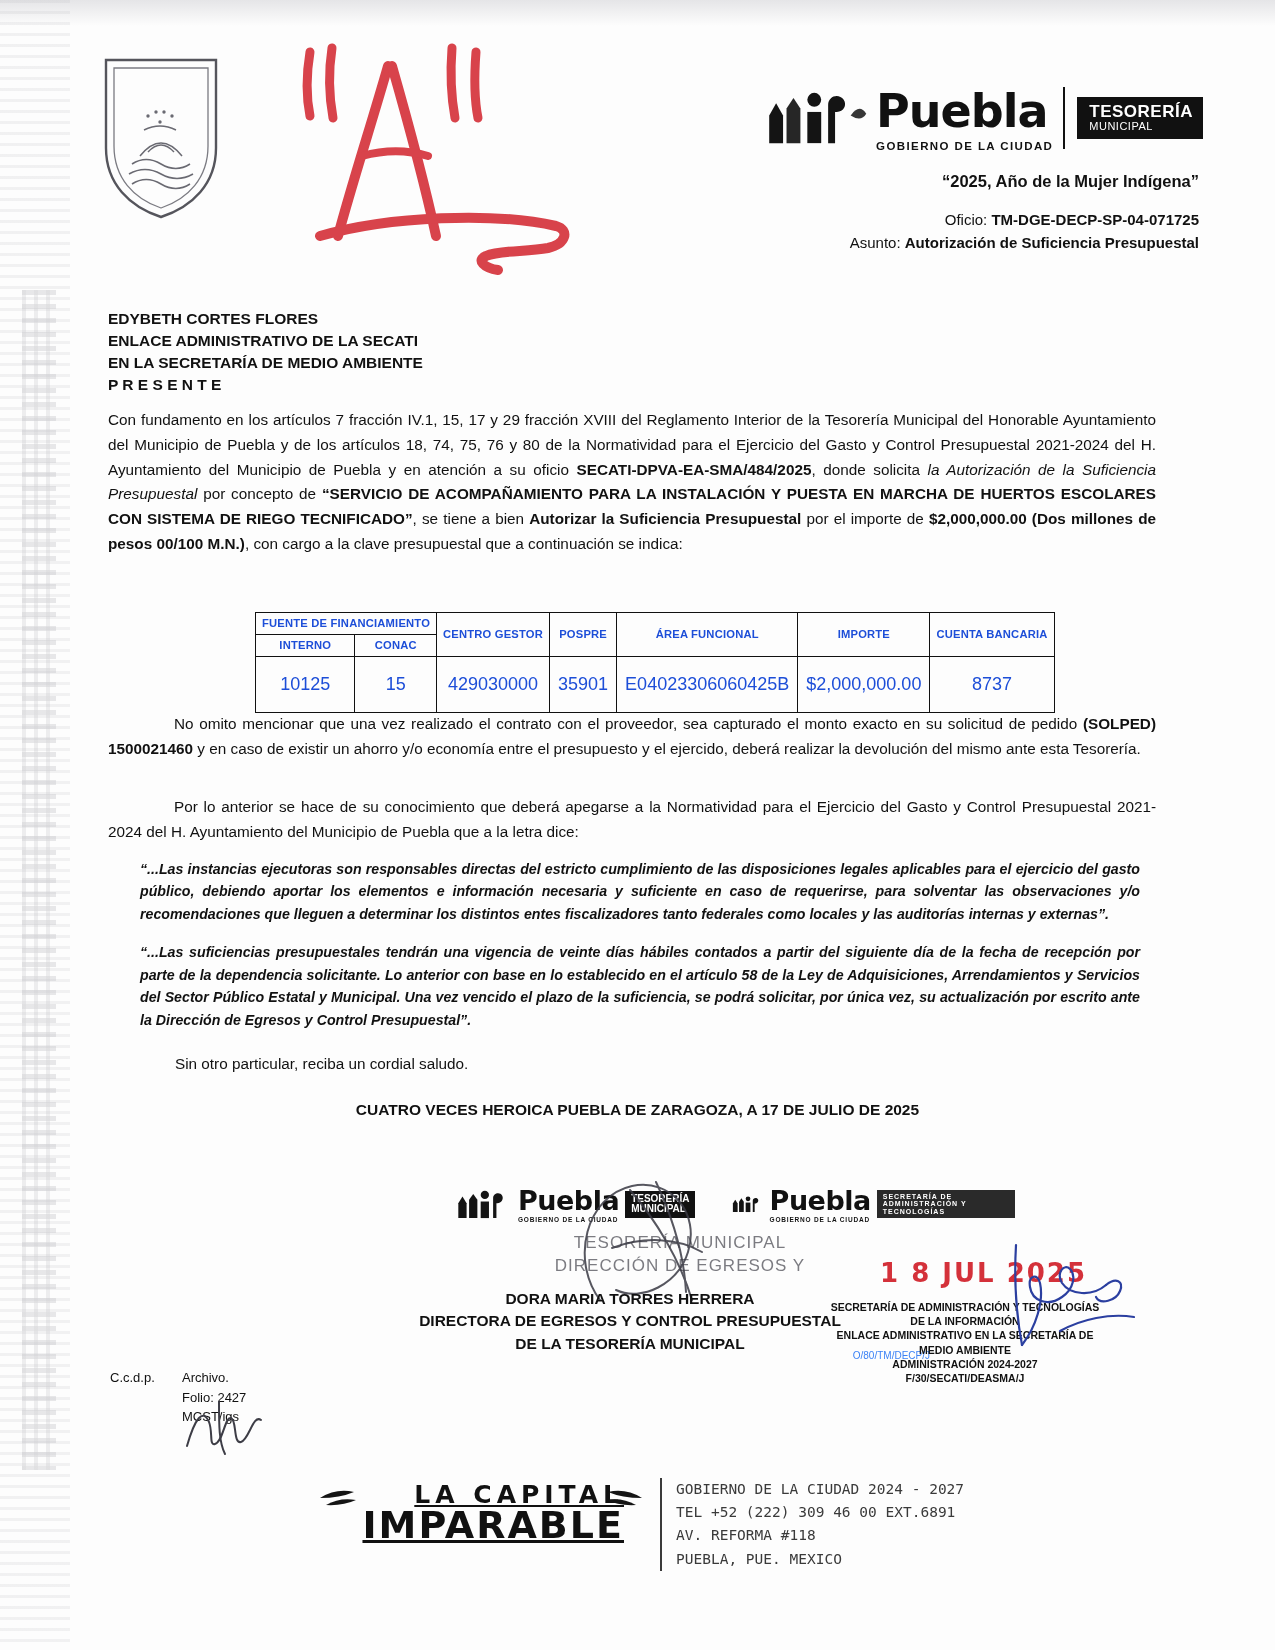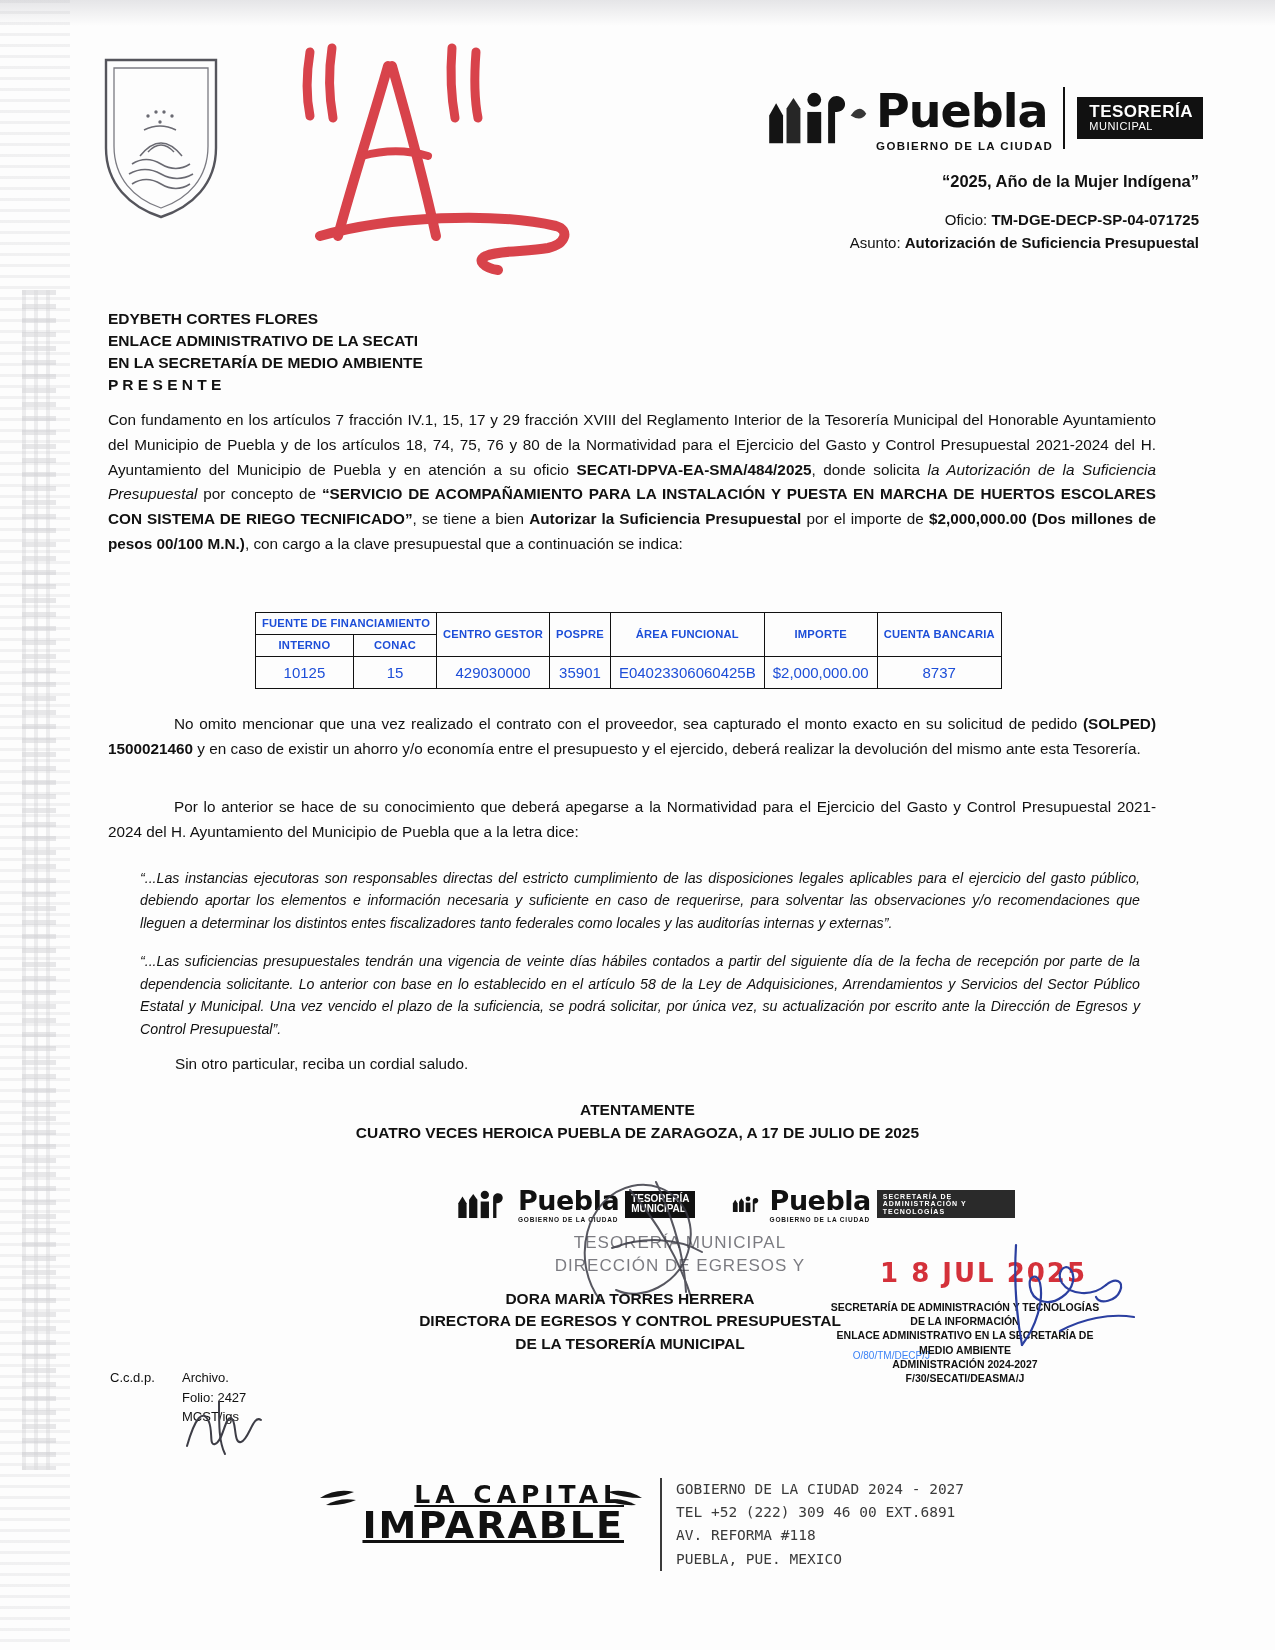--- a/index.html
+++ b/index.html
@@ -96,27 +96,27 @@
   .indent { text-indent: 66px; }
 
   
   .tablewrap { position: absolute; left: 255px; top: 612px; }
   table.budget { border-collapse: collapse; font-size: 12.4px; color: #1d4ed8; }
   table.budget th, table.budget td {
     border: 1.6px solid #111; text-align: center; padding: 4px 6px;
     font-weight: bold;
   }
   table.budget th { font-size: 11.2px; line-height: 1.15; letter-spacing: .2px; }
-  table.budget td { font-size: 15px; font-weight: normal; padding: 7px 8px; }
+  table.budget td { font-size: 18px; font-weight: normal; padding: 17px 8px; }
 
   .after-table { position: absolute; left: 108px; top: 712px; width: 1060px; }
   .para2 { position: absolute; left: 108px; top: 795px; width: 1060px; }
   .quotes { position: absolute; left: 140px; top: 858px; width: 1000px;
-            font-size: 14.2px; line-height: 1.58; font-style: italic; font-weight: normal;
-            text-align: justify; color: #111; margin-top: 9px; }
+            font-size: 14.2px; line-height: 1.58; font-style: italic; font-weight: bold;
+            text-align: justify; color: #111; }
   .quotes p { margin: 0 0 16px 0; }
   .closing { position: absolute; left: 175px; top: 1055px; font-size: 15.3px; color: #111; }
 
   .atentamente {
     position: absolute; left: 0; top: 1098px; width: 100%; text-align: center;
     font-size: 15.5px; font-weight: bold; color: #111; line-height: 1.5;
   }
 
   
   .sig-logos { position: absolute; left: 455px; top: 1178px; width: 560px; height: 52px; display:flex; gap:18px; align-items:center; }
@@ -301,21 +301,20 @@
   </div>
 
   <div class="quotes">
     <p>“...Las instancias ejecutoras son responsables directas del estricto cumplimiento de las disposiciones legales aplicables para el ejercicio del gasto público, debiendo aportar los elementos e información necesaria y suficiente en caso de requerirse, para solventar las observaciones y/o recomendaciones que lleguen a determinar los distintos entes fiscalizadores tanto federales como locales y las auditorías internas y externas”.</p>
     <p>“...Las suficiencias presupuestales tendrán una vigencia de veinte días hábiles contados a partir del siguiente día de la fecha de recepción por parte de la dependencia solicitante. Lo anterior con base en lo establecido en el artículo 58 de la Ley de Adquisiciones, Arrendamientos y Servicios del Sector Público Estatal y Municipal. Una vez vencido el plazo de la suficiencia, se podrá solicitar, por única vez, su actualización por escrito ante la Dirección de Egresos y Control Presupuestal”.</p>
   </div>
 
   <div class="closing">Sin otro particular, reciba un cordial saludo.</div>
 
   <div class="atentamente">
-    <div>ATENTAMENTE</div>
     <div>CUATRO VECES HEROICA PUEBLA DE ZARAGOZA, A 17 DE JULIO DE 2025</div>
   </div>
 
   <div class="sig-logos">
     <div class="sig-logo">
       <svg viewBox="0 0 70 42" width="58" height="36">
         <g fill="#141414">
           <path d="M4 38 L4 20 L9 12 L14 20 L14 38 Z"></path>
           <path d="M17 38 L17 16 L22 9 L27 16 L27 38 Z"></path>
           <circle cx="36" cy="10" r="5"></circle>

